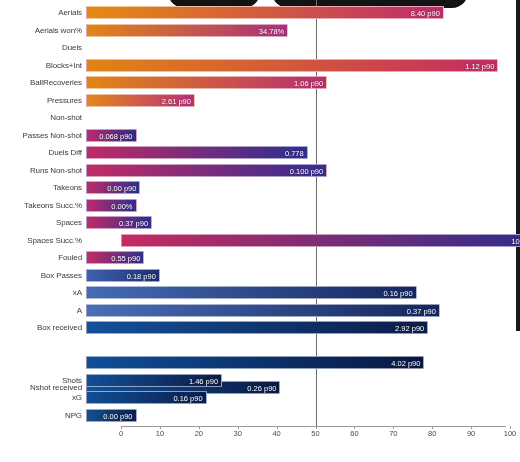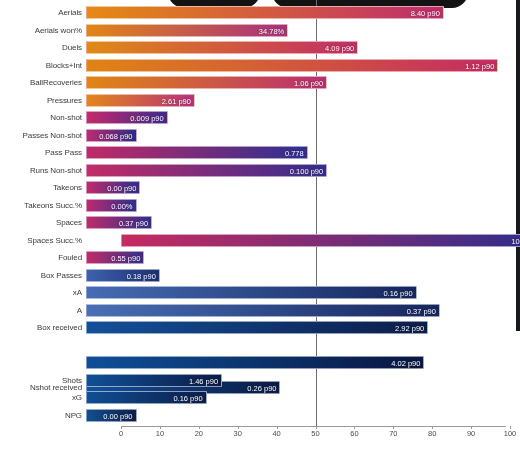--- a/index.html
+++ b/index.html
@@ -112,25 +112,20 @@
         <div class="row" style="top: 21.5px;">
           <div class="cat-label">Aerials won%</div>
           <div class="bar-wrap">
             <div class="bar" style="width: 202.27px; background: linear-gradient(to right, rgb(225, 134, 23), rgb(168, 48, 125));">
               <span class="bar-value">34.78%</span>
             </div>
           </div>
         </div>
         <div class="row" style="top: 39px;">
           <div class="cat-label">Duels</div>
-          <div class="bar-wrap">
-            <div class="bar" style="width: 272.29px; background: linear-gradient(to right, rgb(224, 138, 22), rgb(194, 44, 102));">
-              <span class="bar-value">4.09 p90</span>
-            </div>
-          </div>
         </div>
         <div class="row" style="top: 56.5px;">
           <div class="cat-label">Blocks+Int</div>
           <div class="bar-wrap">
             <div class="bar" style="width: 412.33px; background: linear-gradient(to right, rgb(224, 132, 21), rgb(196, 43, 99));">
               <span class="bar-value">1.12 p90</span>
             </div>
           </div>
         </div>
         <div class="row" style="top: 74px;">
@@ -144,36 +139,31 @@
         <div class="row" style="top: 91.5px;">
           <div class="cat-label">Pressures</div>
           <div class="bar-wrap">
             <div class="bar" style="width: 108.91px; background: linear-gradient(to right, rgb(226, 135, 26), rgb(184, 48, 122));">
               <span class="bar-value">2.61 p90</span>
             </div>
           </div>
         </div>
         <div class="row" style="top: 109px;">
           <div class="cat-label">Non-shot</div>
-          <div class="bar-wrap">
-            <div class="bar" style="width: 81.68px; background: linear-gradient(to right, rgb(196, 42, 107), rgb(62, 42, 140));">
-              <span class="bar-value">0.009 p90</span>
-            </div>
-          </div>
         </div>
         <div class="row" style="top: 126.5px;">
           <div class="cat-label">Passes Non-shot</div>
           <div class="bar-wrap">
             <div class="bar" style="width: 50.56px; background: linear-gradient(to right, rgb(189, 43, 111), rgb(46, 42, 134));">
               <span class="bar-value">0.068 p90</span>
             </div>
           </div>
         </div>
         <div class="row" style="top: 144px;">
-          <div class="cat-label">Pass Pass</div>
+          <div class="cat-label">Duels Diff</div>
           <div class="bar-wrap">
             <div class="bar" style="width: 221.72px; background: linear-gradient(to right, rgb(192, 42, 102), rgb(45, 47, 145));">
               <span class="bar-value">0.778</span>
             </div>
           </div>
         </div>
         <div class="row" style="top: 161.5px;">
           <div class="cat-label">Runs Non-shot</div>
           <div class="bar-wrap">
             <div class="bar" style="width: 241.17px; background: linear-gradient(to right, rgb(194, 44, 102), rgb(51, 45, 143));">

